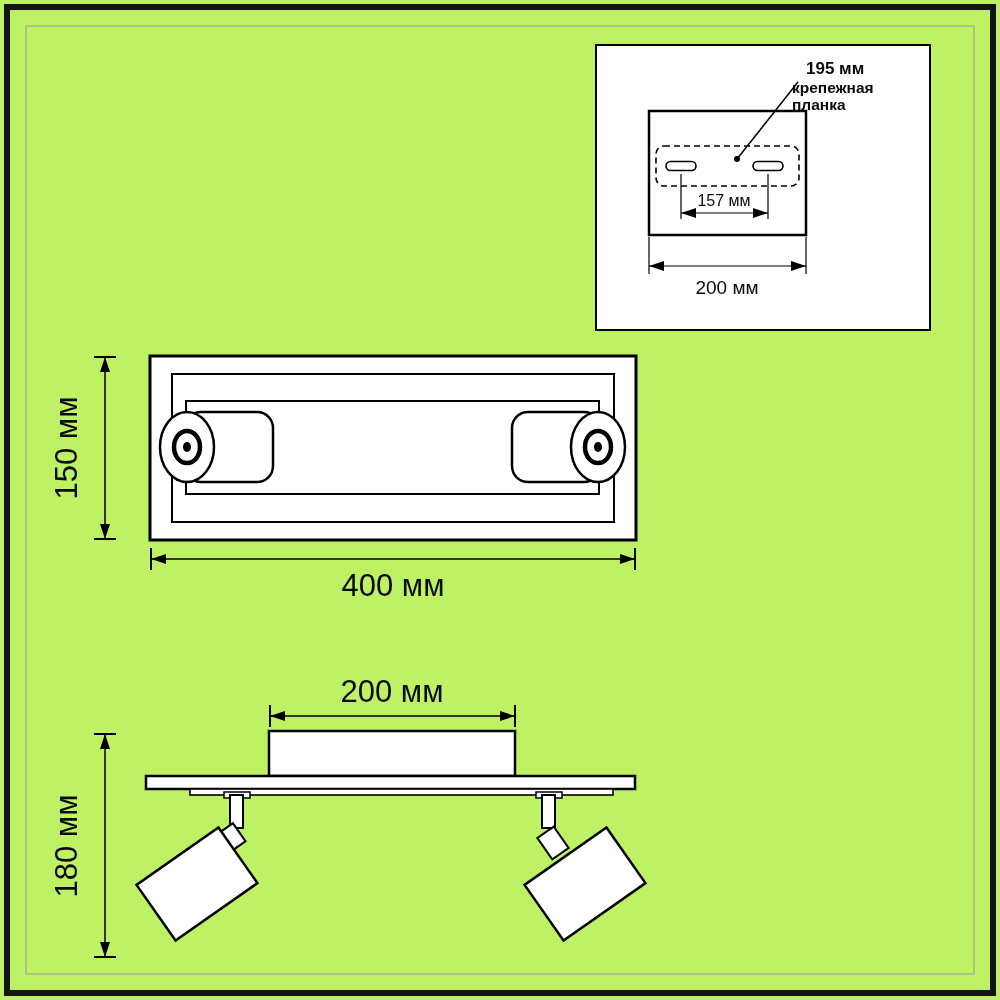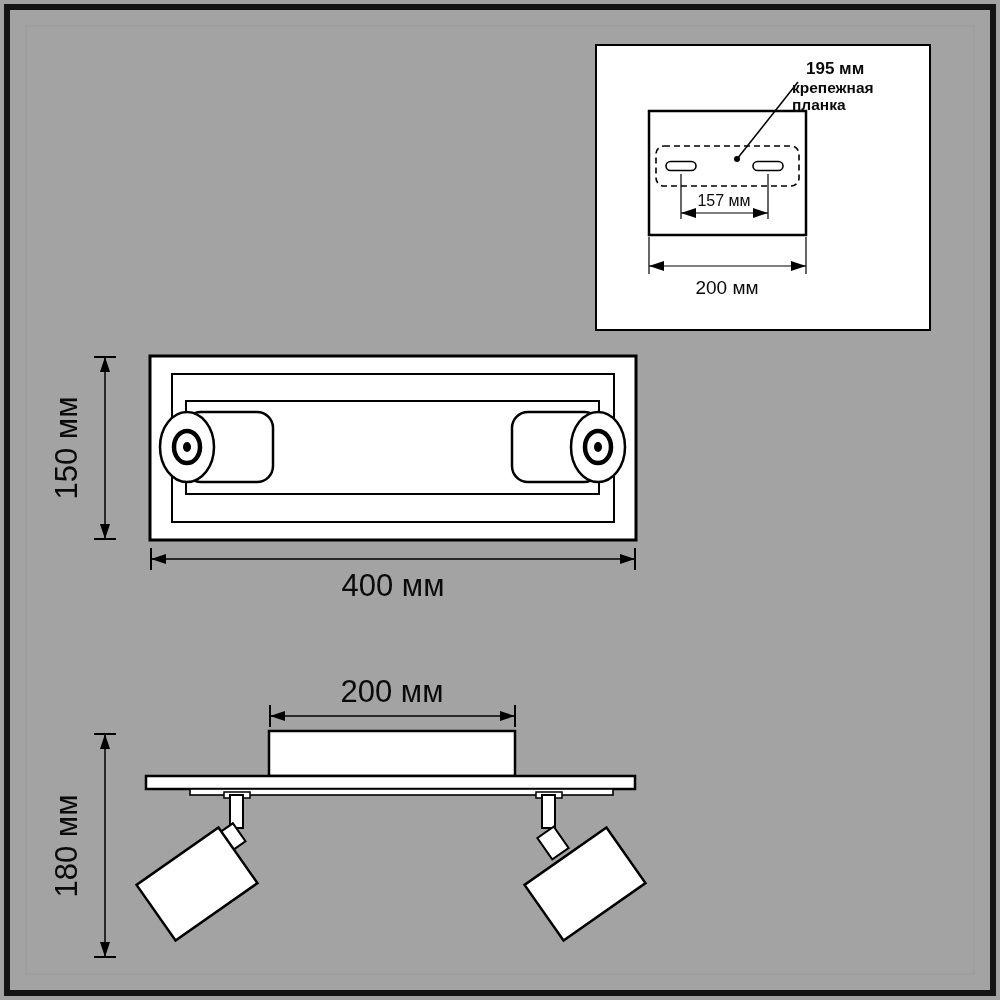--- a/index.html
+++ b/index.html
@@ -1,16 +1,16 @@
 <!DOCTYPE html>
 <html><head>
 <meta charset="utf-8">
 <style>
   html,body{margin:0;padding:0;background:#fff;}
-  .stage{position:relative;width:1000px;height:1000px;background:#a3a3a3;overflow:hidden;text-align:right;}
+  .stage{position:relative;width:1000px;height:1000px;background:#bef264;overflow:hidden;text-align:right;}
   svg{display:block;}
   text{font-family:"Liberation Sans","DejaVu Sans",sans-serif;fill:#0a0a0a;}
   .big{font-size:31px;}
   .mid{font-size:19px;}
   .small{font-size:16px;}
   .smallb{font-size:17px;font-weight:600;}
   .lbl{font-size:15.5px;font-weight:600;}
   .s12{stroke:#000;stroke-width:1.2;fill:none;}
   .s15{stroke:#000;stroke-width:1.5;fill:none;}
   .s16{stroke:#000;stroke-width:1.6;fill:none;}

